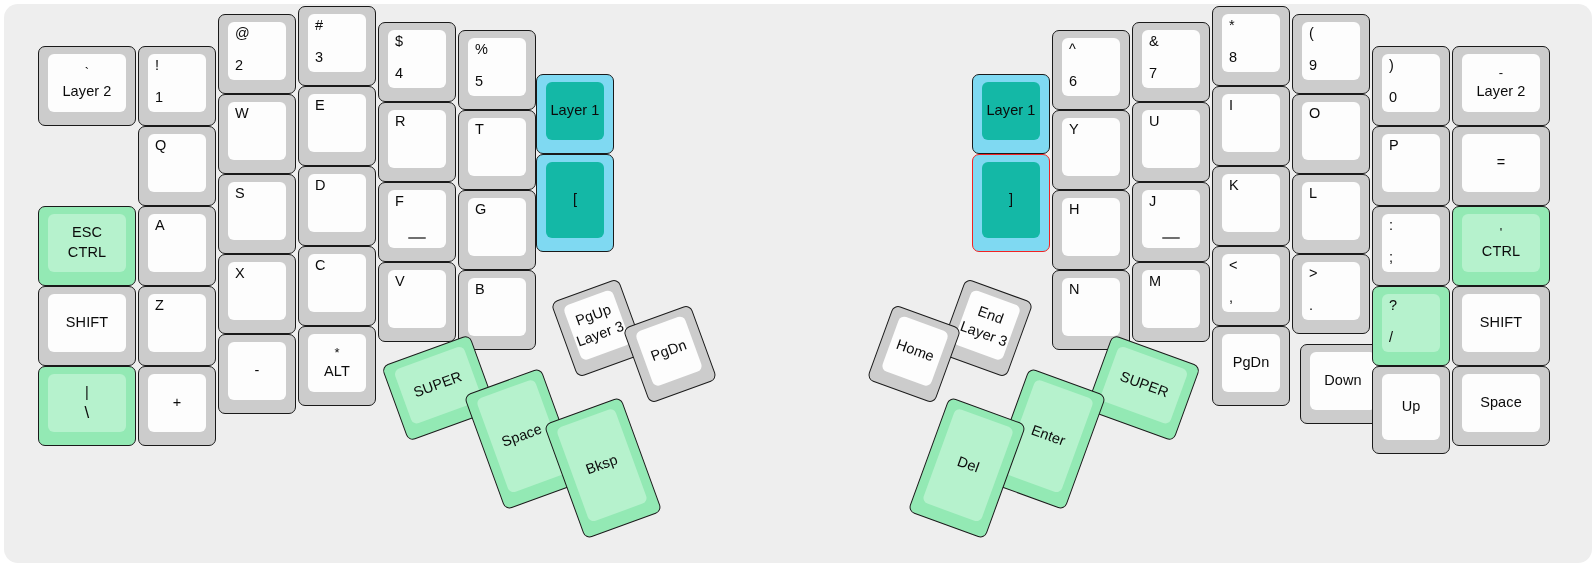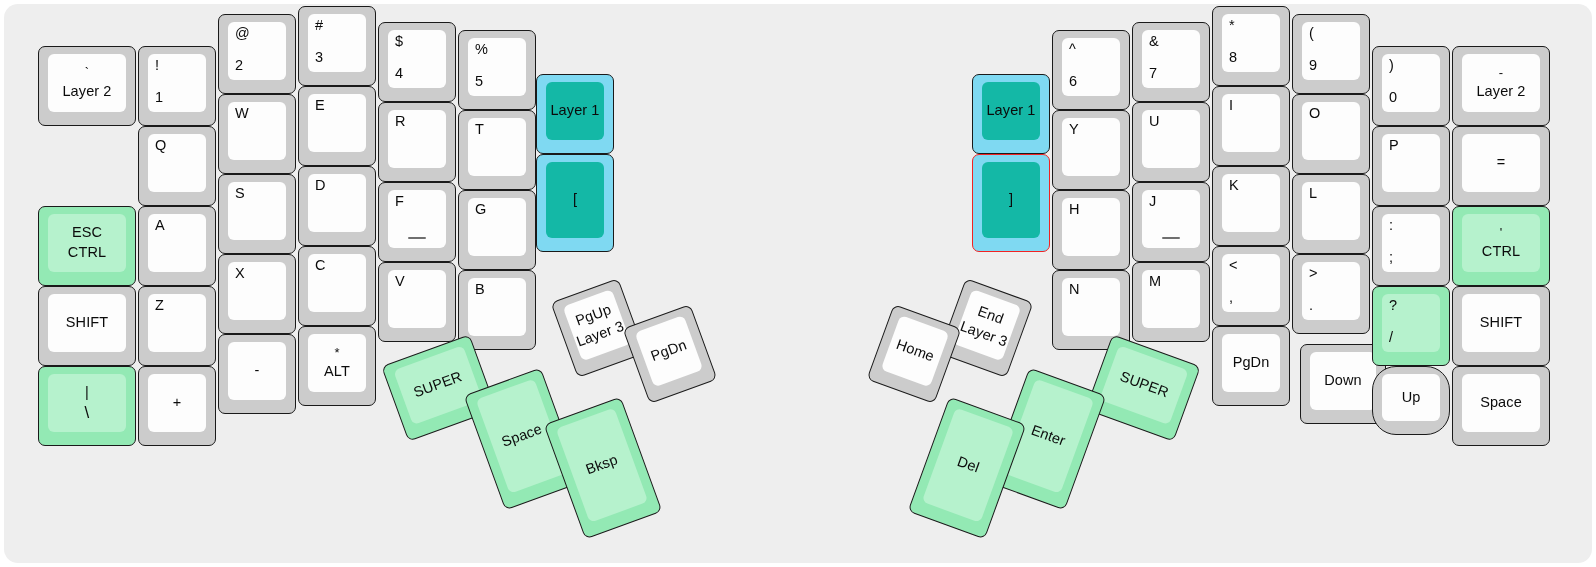--- a/index.html
+++ b/index.html
@@ -347,21 +347,21 @@
         <div class="lbl">:</div>
         <div class="lbl sub">;</div>
       </div>
     </div>
     <div class="key green" style="left: 1372px; top: 286px; width: 78px; height: 80px;">
       <div class="cap tl">
         <div class="lbl">?</div>
         <div class="lbl sub">/</div>
       </div>
     </div>
-    <div class="key" style="left: 1372px; top: 366px; width: 78px; height: 69px; border-radius: 24px;">
+    <div class="key" style="left: 1372px; top: 366px; width: 78px; height: 88px;">
       <div class="cap ctr stack">
         <div class="lbl">Up</div>
       </div>
     </div>
     <div class="key" style="left: 1452px; top: 46px; width: 98px; height: 80px;">
       <div class="cap ctr stack">
         <div class="lbl sup">-</div>
         <div class="lbl">Layer 2</div>
       </div>
     </div>

